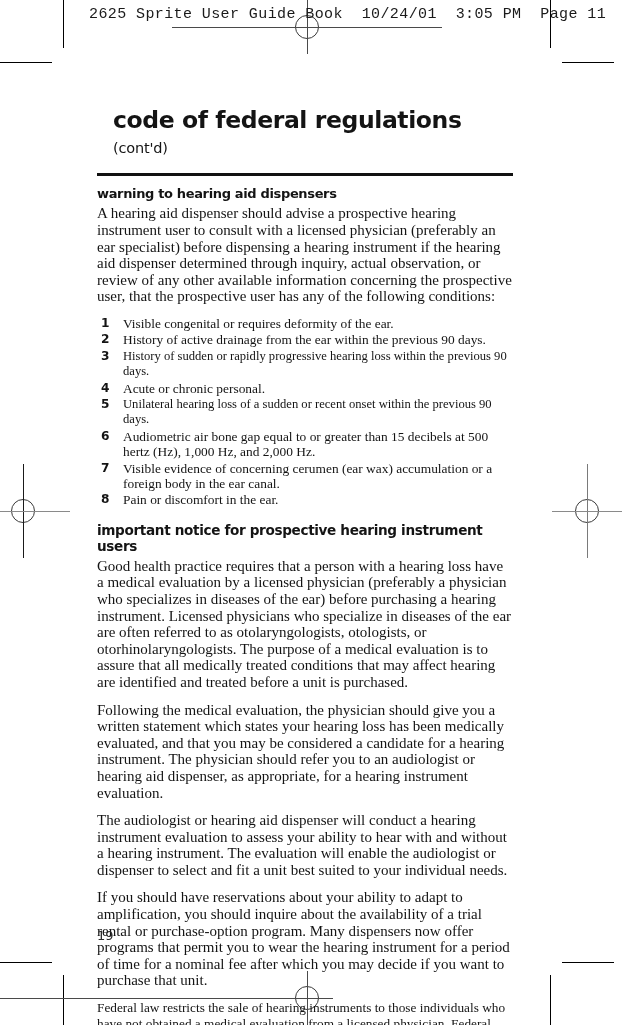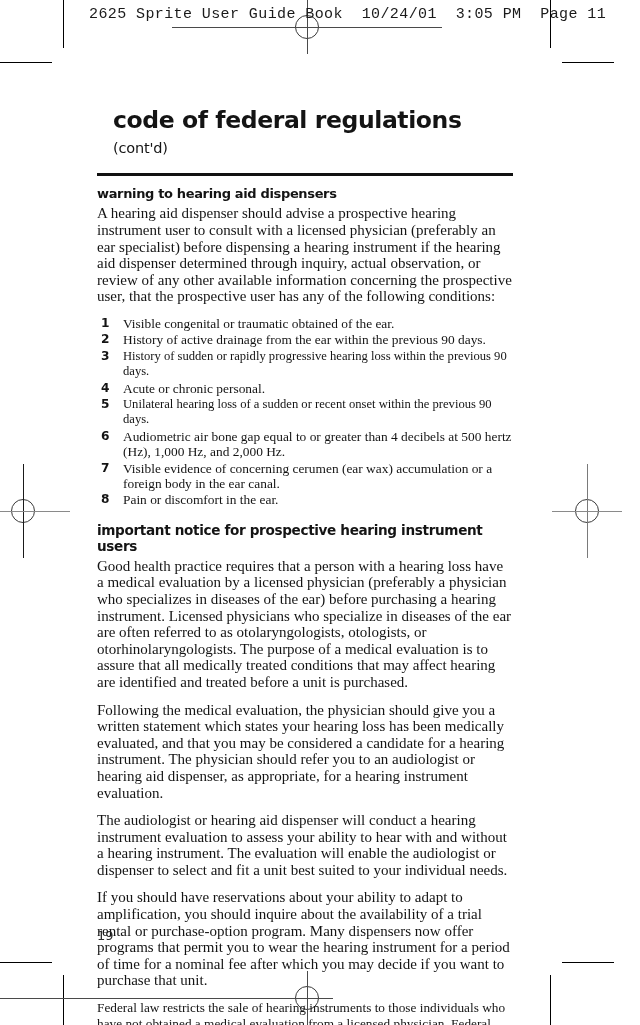--- a/index.html
+++ b/index.html
@@ -214,26 +214,26 @@
 
   <h1 class="doc-title"><span>code of federal regulations</span> <span class="contd">(cont'd)</span></h1>
 
   <div class="title-rule"></div>
 
   <h2 class="section-head">warning to hearing aid dispensers</h2>
 
   <p class="body">A hearing aid dispenser should advise a prospective hearing instrument user to consult with a licensed physician (preferably an ear specialist) before dispensing a hearing instrument if the hearing aid dispenser determined through inquiry, actual observation, or review of any other available information concerning the prospective user, that the prospective user has any of the following conditions:</p>
 
   <ol class="numlist">
-    <li><span class="num">1</span><span>Visible congenital or traumatic obtained of the ear.</span></li>
+    <li><span class="num">1</span><span>Visible congenital or requires deformity of the ear.</span></li>
     <li><span class="num">2</span><span>History of active drainage from the ear within the previous 90 days.</span></li>
     <li class="dense"><span class="num">3</span><span>History of sudden or rapidly progressive hearing loss within the previous 90 days.</span></li>
     <li><span class="num">4</span><span>Acute or chronic personal.</span></li>
     <li class="dense"><span class="num">5</span><span>Unilateral hearing loss of a sudden or recent onset within the previous 90 days.</span></li>
-    <li><span class="num">6</span><span>Audiometric air bone gap equal to or greater than 4 decibels at 500 hertz (Hz), 1,000 Hz, and 2,000 Hz.</span></li>
+    <li><span class="num">6</span><span>Audiometric air bone gap equal to or greater than 15 decibels at 500 hertz (Hz), 1,000 Hz, and 2,000 Hz.</span></li>
     <li><span class="num">7</span><span>Visible evidence of concerning cerumen (ear wax) accumulation or a foreign body in the ear canal.</span></li>
     <li><span class="num">8</span><span>Pain or discomfort in the ear.</span></li>
   </ol>
 
   <h2 class="section-head second">important notice for prospective hearing instrument users</h2>
 
   <p class="body">Good health practice requires that a person with a hearing loss have a medical evaluation by a licensed physician (preferably a physician who specializes in diseases of the ear) before purchasing a hearing instrument. Licensed physicians who specialize in diseases of the ear are often referred to as otolaryngologists, otologists, or otorhinolaryngologists. The purpose of a medical evaluation is to assure that all medically treated conditions that may affect hearing are identified and treated before a unit is purchased.</p>
   <p class="body">Following the medical evaluation, the physician should give you a written statement which states your hearing loss has been medically evaluated, and that you may be considered a candidate for a hearing instrument. The physician should refer you to an audiologist or hearing aid dispenser, as appropriate, for a hearing instrument evaluation.</p>
   <p class="body">The audiologist or hearing aid dispenser will conduct a hearing instrument evaluation to assess your ability to hear with and without a hearing instrument. The evaluation will enable the audiologist or dispenser to select and fit a unit best suited to your individual needs.</p>
   <p class="body">If you should have reservations about your ability to adapt to amplification, you should inquire about the availability of a trial rental or purchase-option program. Many dispensers now offer programs that permit you to wear the hearing instrument for a period of time for a nominal fee after which you may decide if you want to purchase that unit.</p>

